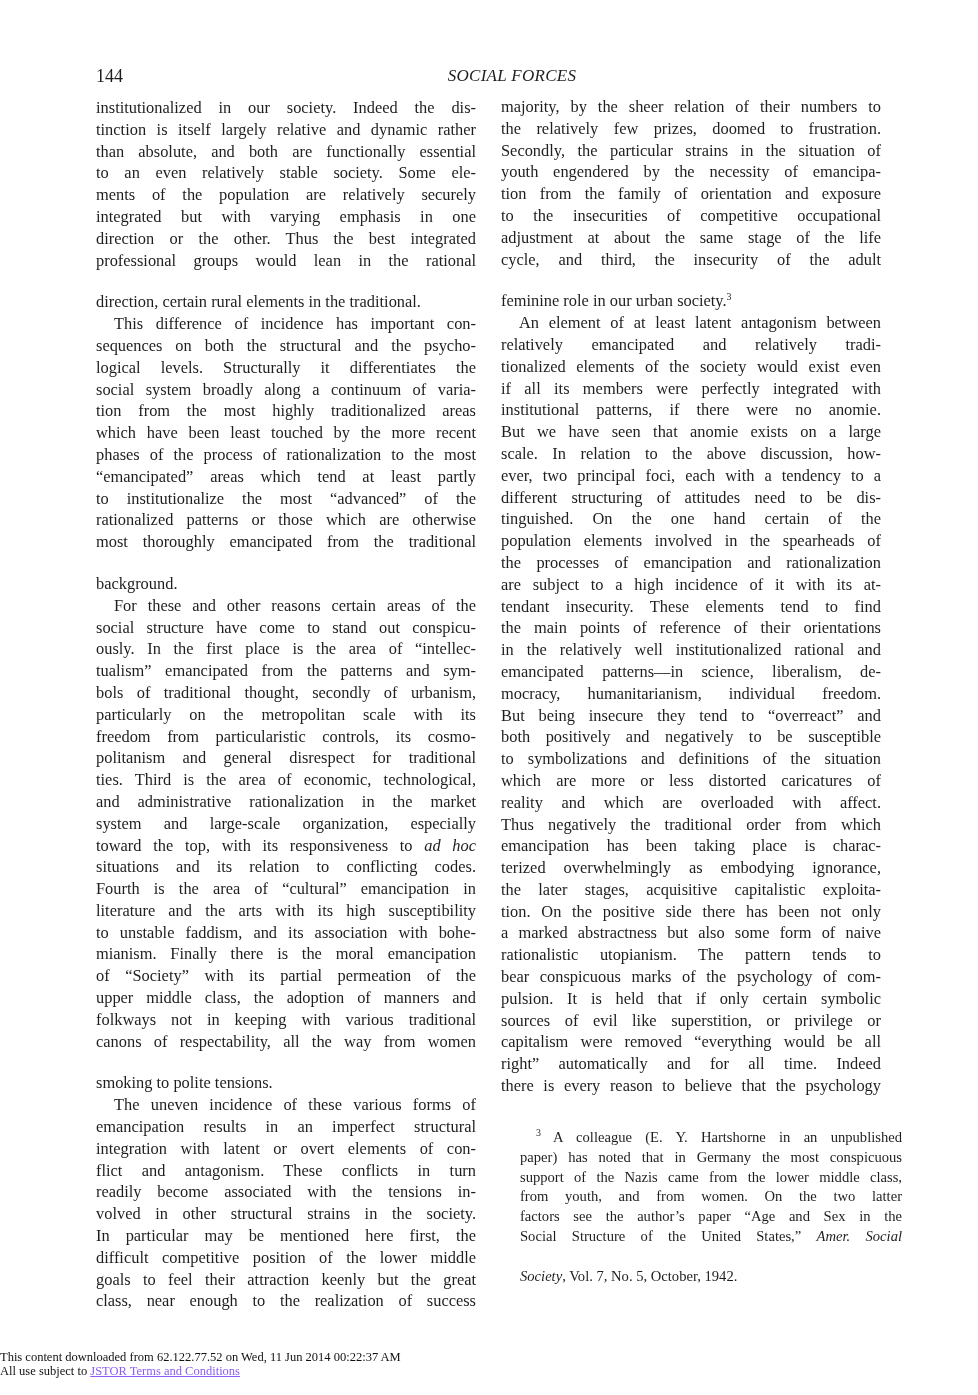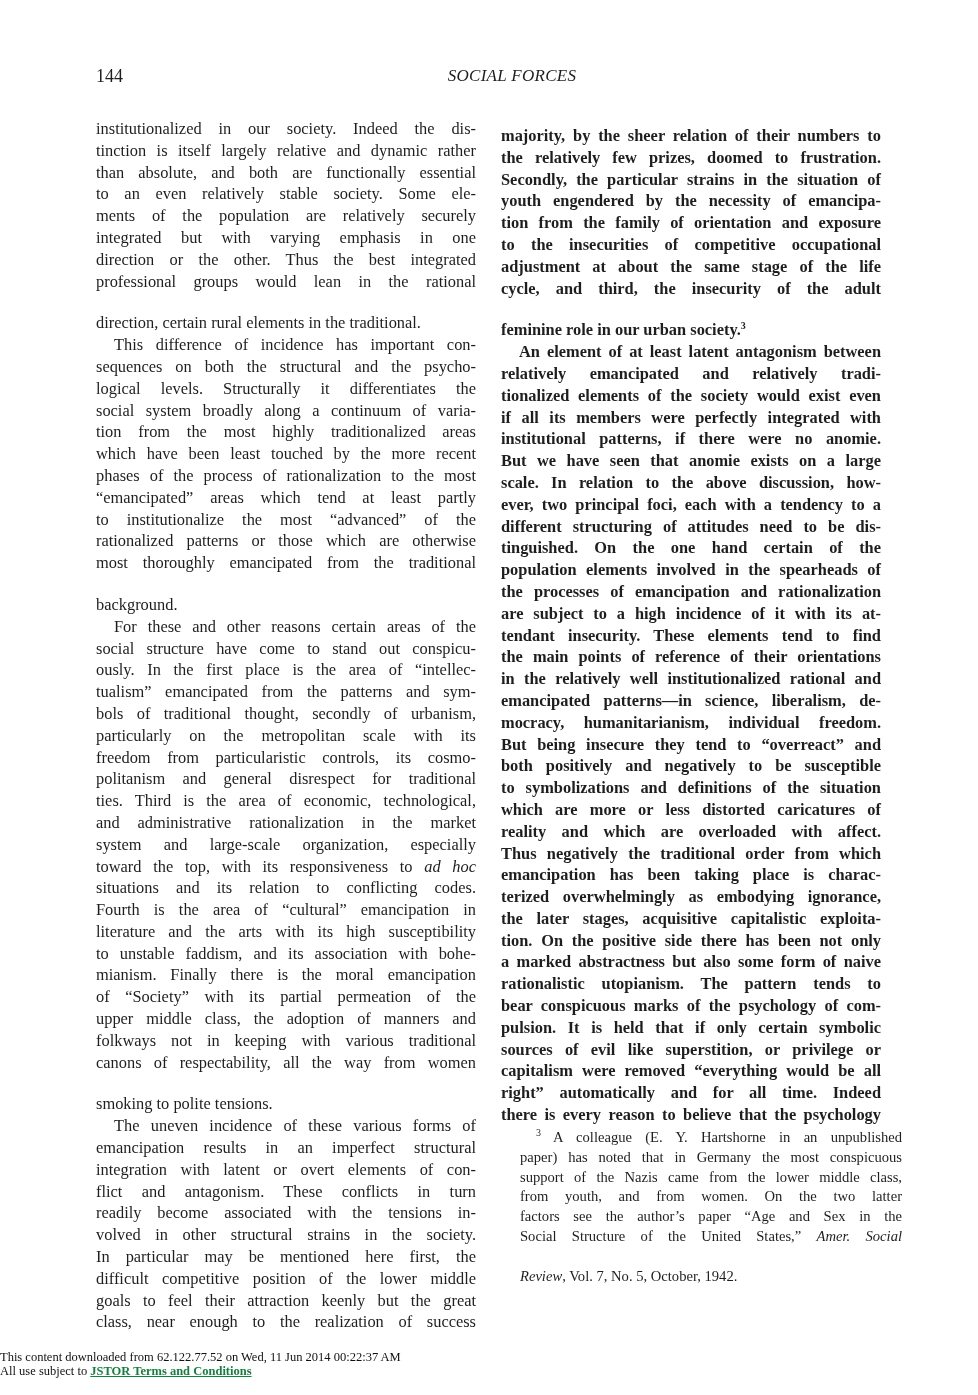--- a/index.html
+++ b/index.html
@@ -2,33 +2,33 @@
 <html><head>
 <meta charset="utf-8">
 <style>
   html, body { margin: 0; padding: 0; background: #ffffff; }
   body { width: 978px; height: 1395px; position: relative; overflow: hidden;
          font-family: "Liberation Serif", "DejaVu Serif", serif; color: #1e1e1e; }
   .header-pageno { position: absolute; left: 96px; top: 66px; font-size: 18px; }
   .header-title { position: absolute; left: 0; width: 978px; top: 66px; text-align: center;
                   font-size: 17px; font-style: italic; letter-spacing: 0.3px; padding-left: 23px; }
   .col { position: absolute; width: 380px; }
-  .col-left { left: 96px; top: 118px; }
-  .col-right { left: 501px; top: 125px; font-weight: bold; }
+  .col-left { left: 96px; top: 97px; }
+  .col-right { left: 501px; top: 96px; }
   .line { height: 21.8px; line-height: 21.8px; font-size: 16.4px; white-space: nowrap;
           text-align: justify; text-align-last: justify; overflow: visible; }
   .line.last { text-align-last: left; margin-top: 20px; }
   .line.indent { padding-left: 18px; }
   .fn { position: absolute; left: 520px; top: 1128px; width: 382px; }
   .fn .line { height: 19.8px; line-height: 19.8px; font-size: 14.6px; }
   .fn .line.indent { padding-left: 16px; }
   sup { font-size: 10px; line-height: 0; vertical-align: super; }
   .footer { position: absolute; left: 0; width: 978px; top: 1350px; text-align: left;
             font-size: 12.5px; line-height: 14px; color: #111; font-family: "Liberation Serif", serif; }
-  .footer a { color: #15803d; text-decoration: underline; font-weight: bold; }
+  .footer a { color: #8b5cf6; text-decoration: underline; }
   em { font-style: italic; }
 </style>
 </head>
 <body>
 
 <div>
   <div class="header-pageno">144</div>
   <div class="header-title">SOCIAL FORCES</div>
 
   <div class="col col-left" id="col-left">
@@ -134,21 +134,21 @@
       <div class="line"><span>there is every reason to believe that the psychology</span></div>
     </div>
 
   <div class="fn" id="footnote">
       <div class="line indent"><sup>3 </sup><span>A colleague (E. Y. Hartshorne in an unpublished</span></div>
       <div class="line"><span>paper) has noted that in Germany the most conspicuous</span></div>
       <div class="line"><span>support of the Nazis came from the lower middle class,</span></div>
       <div class="line"><span>from youth, and from women.  On the two latter</span></div>
       <div class="line"><span>factors see the author’s paper “Age and Sex in the</span></div>
       <div class="line"><span>Social Structure of the United States,” </span><em>Amer. Social</em></div>
-      <div class="line last"><em>Review</em><span>, Vol. 7, No. 5, October, 1942.</span></div>
+      <div class="line last"><em>Society</em><span>, Vol. 7, No. 5, October, 1942.</span></div>
     </div>
 
   <div class="footer">
     <div>This content downloaded from 62.122.77.52 on Wed, 11 Jun 2014 00:22:37 AM</div>
     <div>
       <span>All use subject to </span><a>JSTOR Terms and Conditions</a>
     </div>
   </div>
 </div>
 

